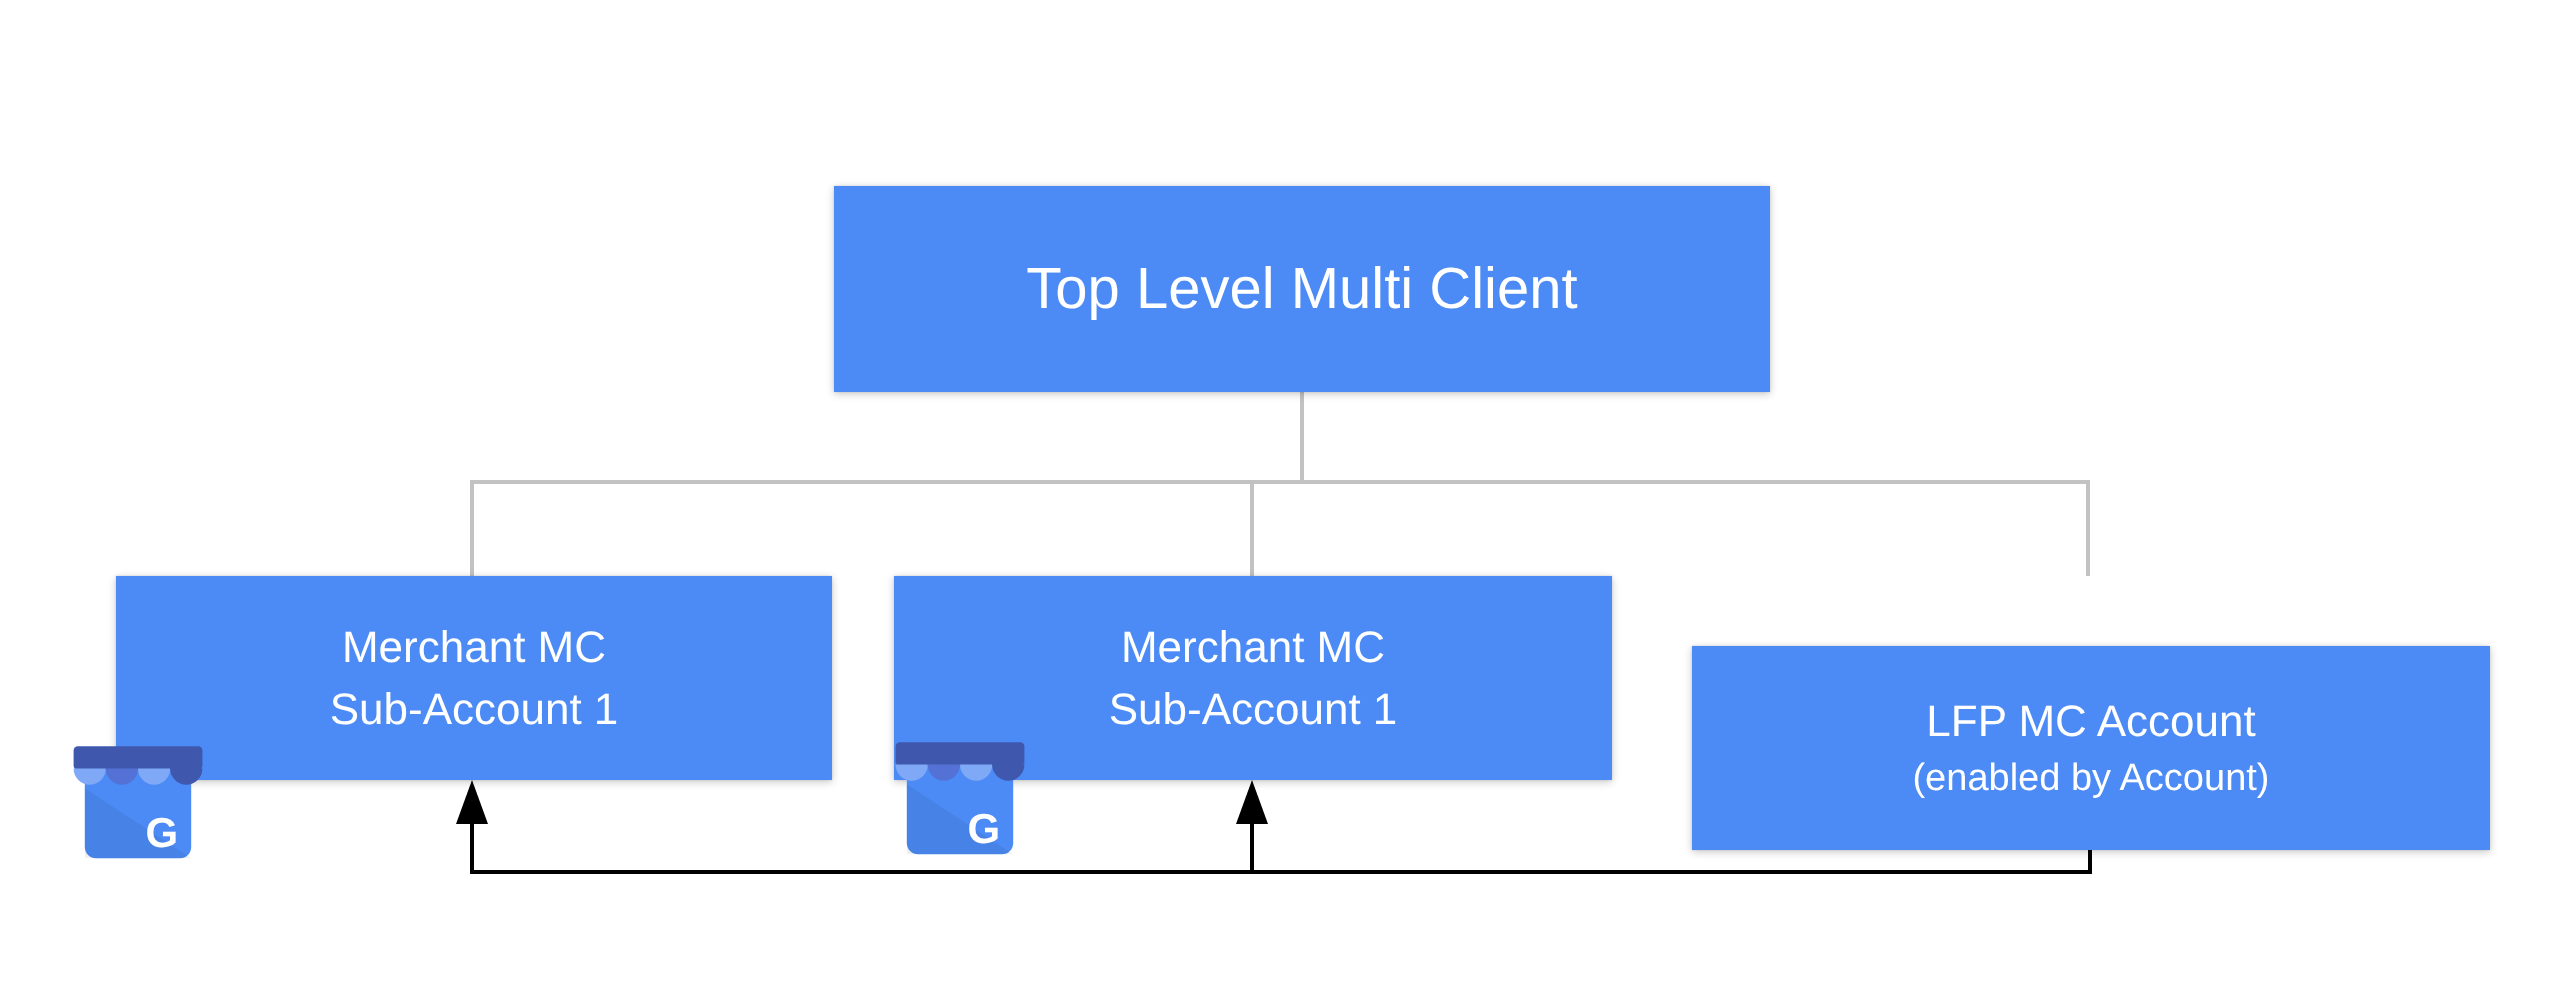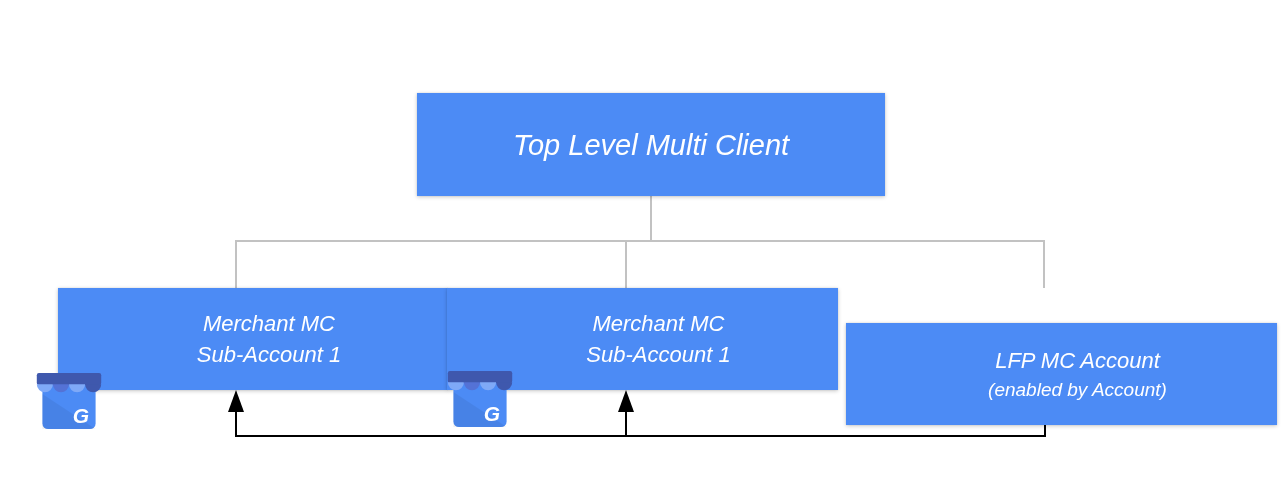--- a/index.html
+++ b/index.html
@@ -7,21 +7,20 @@
     padding: 0;
     background: #ffffff;
     font-family: "Liberation Sans", sans-serif;
   }
   .canvas {
     position: relative;
     width: 1286px;
     height: 501px;
     background: var(--canvas-bg, #ffffff);
     overflow: hidden;
-    font-style: italic;
   }
   .connector-layer {
     position: absolute;
     left: 0;
     top: 0;
     width: 1286px;
     height: 501px;
     pointer-events: none;
   }
   .node {
@@ -40,21 +39,20 @@
     width: 468px; height: 103px;
     font-size: 29px;
     line-height: 40px;
   }
   .node-sub1 { left: 58px;  top: 288px; width: 358px; height: 102px; }
   .node-sub2 { left: 447px; top: 288px; width: 359px; height: 102px; }
   .node-lfp  { left: 846px; top: 288px; width: 399px; height: 102px; margin-top: 35px; }
   .node-sub1, .node-sub2, .node-lfp {
     font-size: 22px;
     line-height: 31px;
-    padding-left: 32px;
   }
   .node-lfp .line2 {
     font-size: 19px;
     line-height: 27px;
   }
   .line { display: block; }
   .gmb-icon {
     position: absolute;
     width: 70px;
     height: 66px;

